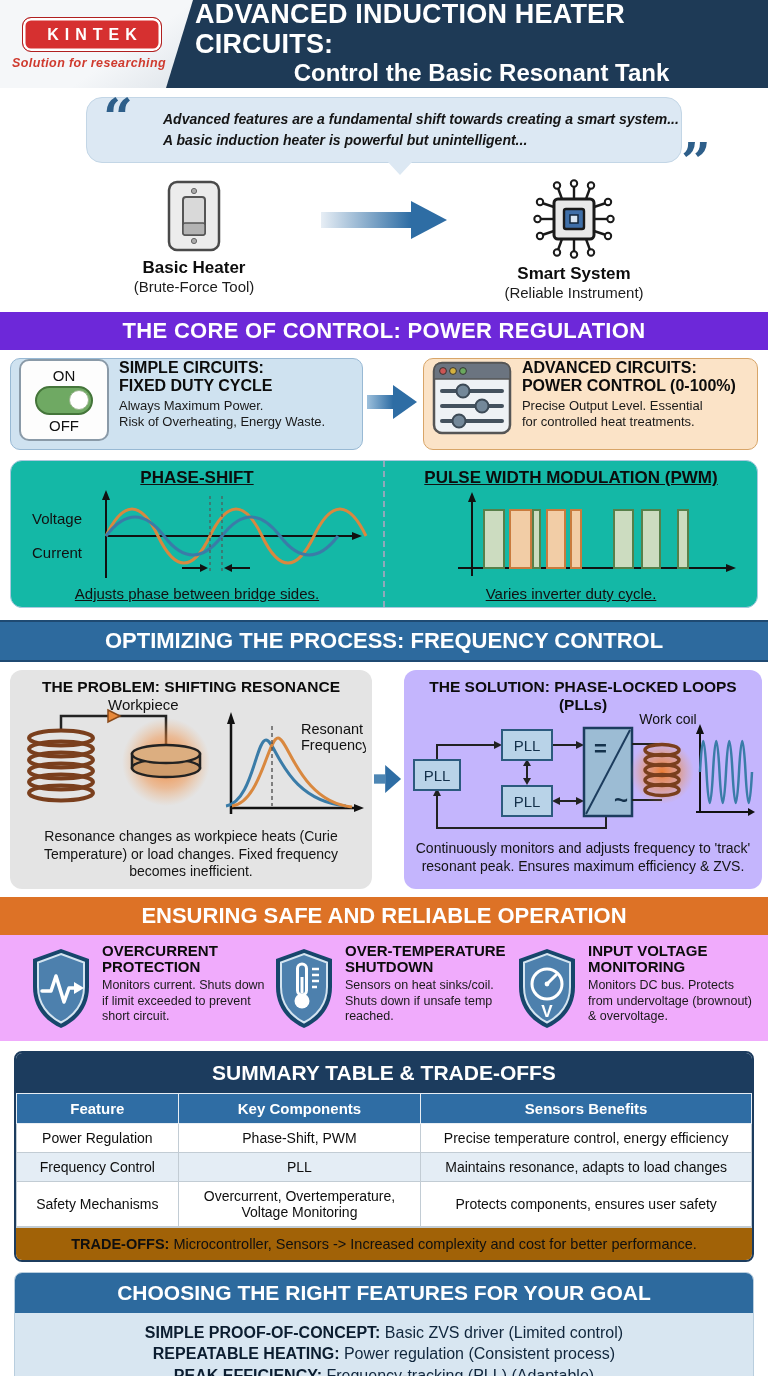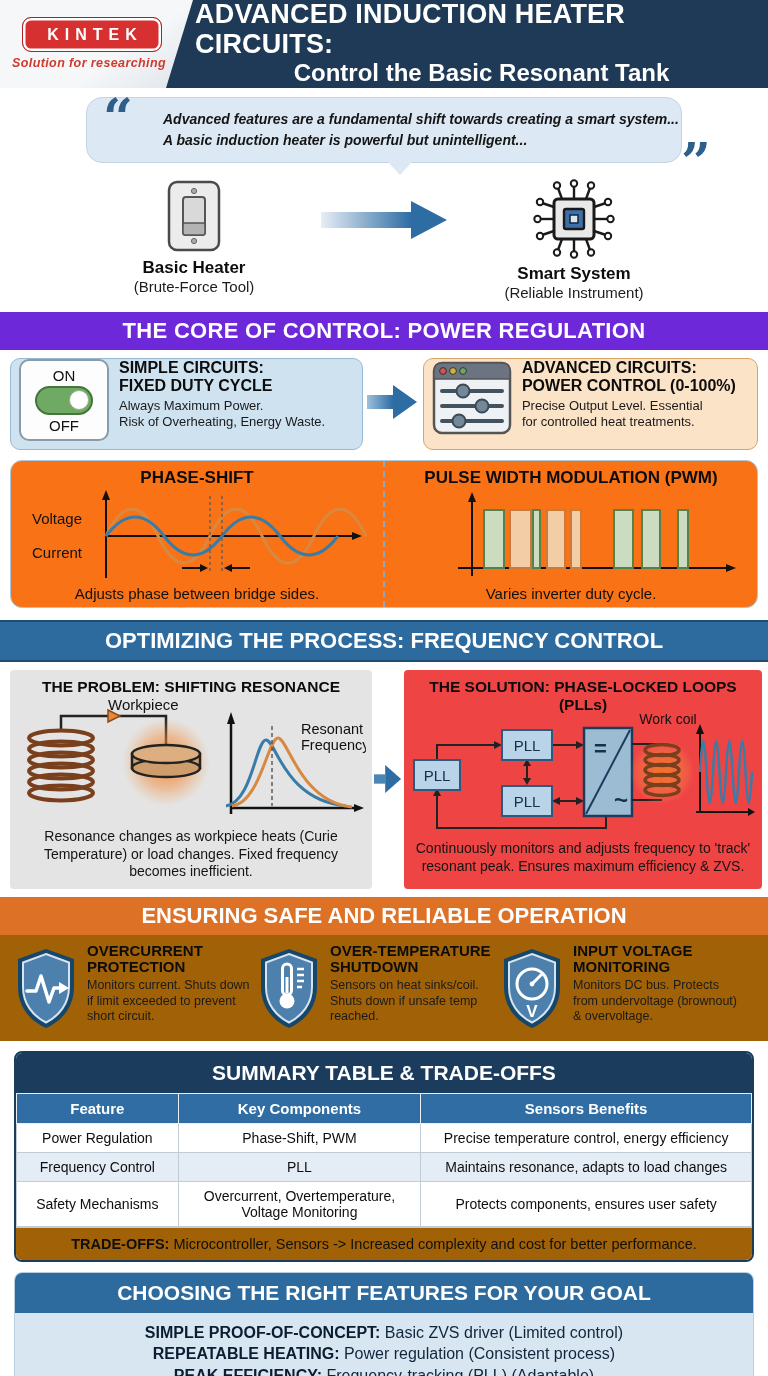--- a/index.html
+++ b/index.html
@@ -57,38 +57,38 @@
   .pr-title{font-weight:bold;font-size:16px;line-height:1.15;color:#0c0c0c;}
   .pr-body{font-size:13px;line-height:1.25;color:#1a1a1a;margin-top:2px;}
   .toggle-icon{width:86px;height:78px;background:#fdfdfd;border:2px solid #8a9aa8;border-radius:10px;
     display:flex;flex-direction:column;align-items:center;justify-content:center;gap:2px;
     font-size:15px;color:#111;flex:0 0 auto;}
   .toggle-pill{width:54px;height:25px;background:#6fa963;border:2px solid #44753a;border-radius:15px;position:relative;}
   .toggle-knob{position:absolute;right:2px;top:2.5px;width:18px;height:18px;background:#fff;
     border:1px solid #9ab48e;border-radius:50%;}
 
   
-  .wave-panel{margin:2px 10px 0 10px;background:#f97316;border:1.5px solid #abc9de;border-radius:12px;
-    display:flex;height:146px;}
+  .wave-panel{margin:2px 10px 0 10px;background:#14b8a6;border:1.5px solid #abc9de;border-radius:12px;
+    display:flex;height:146px;text-decoration:underline;}
   .wave-half{flex:1;display:flex;flex-direction:column;align-items:center;padding-top:7px;}
   .wave-half.left{border-right:2px dashed #90a8ba;}
   .wave-title{font-weight:bold;font-size:17px;color:#0c0c0c;}
   .wave-caption{font-size:15px;color:#111;margin-top:1px;}
 
   
   .freq-row{display:flex;align-items:stretch;padding:8px 10px;gap:2px;}
-  .freq-panel{border-radius:4px;padding:8px 6px;box-sizing:border-box;}
+  .freq-panel{border-radius:12px;padding:8px 6px;box-sizing:border-box;}
   .freq-panel.problem{width:362px;background:#e4e4e4;}
-  .freq-panel.solution{width:358px;background:#ef4444;}
+  .freq-panel.solution{width:358px;background:#c4b5fd;}
   .freq-arrow{display:flex;align-items:center;justify-content:center;width:28px;}
   .freq-title{font-weight:bold;font-size:15.5px;text-align:center;color:#0c0c0c;}
   .freq-caption{font-size:14px;text-align:center;line-height:1.25;color:#141414;margin-top:2px;}
 
   
-  .safety{background:#a16207;display:flex;justify-content:flex-start;padding:8px 20px 10px 12px;}
+  .safety{background:#f0abfc;display:flex;justify-content:flex-end;padding:8px 12px 10px 12px;}
   .safety-item{display:flex;width:243px;gap:7px;}
   .shield{flex:0 0 auto;margin-top:4px;}
   .safety-title{font-weight:bold;font-size:15px;line-height:1.12;color:#0c0c0c;}
   .safety-body{font-size:12.5px;line-height:1.25;color:#1a1a1a;margin-top:2px;}
 
   
   .table-section{margin:10px 14px 0 14px;border:2px solid #1c3c5e;border-radius:8px;overflow:hidden;}
   .table-title{background:#1c3c5e;color:#fff;font-weight:bold;font-size:21px;text-align:center;padding:8px 0;}
   table.summary{width:100%;border-collapse:collapse;background:#fff;}
   table.summary th{background:#2f6da4;color:#fff;font-weight:bold;font-size:15px;padding:6px 4px;

